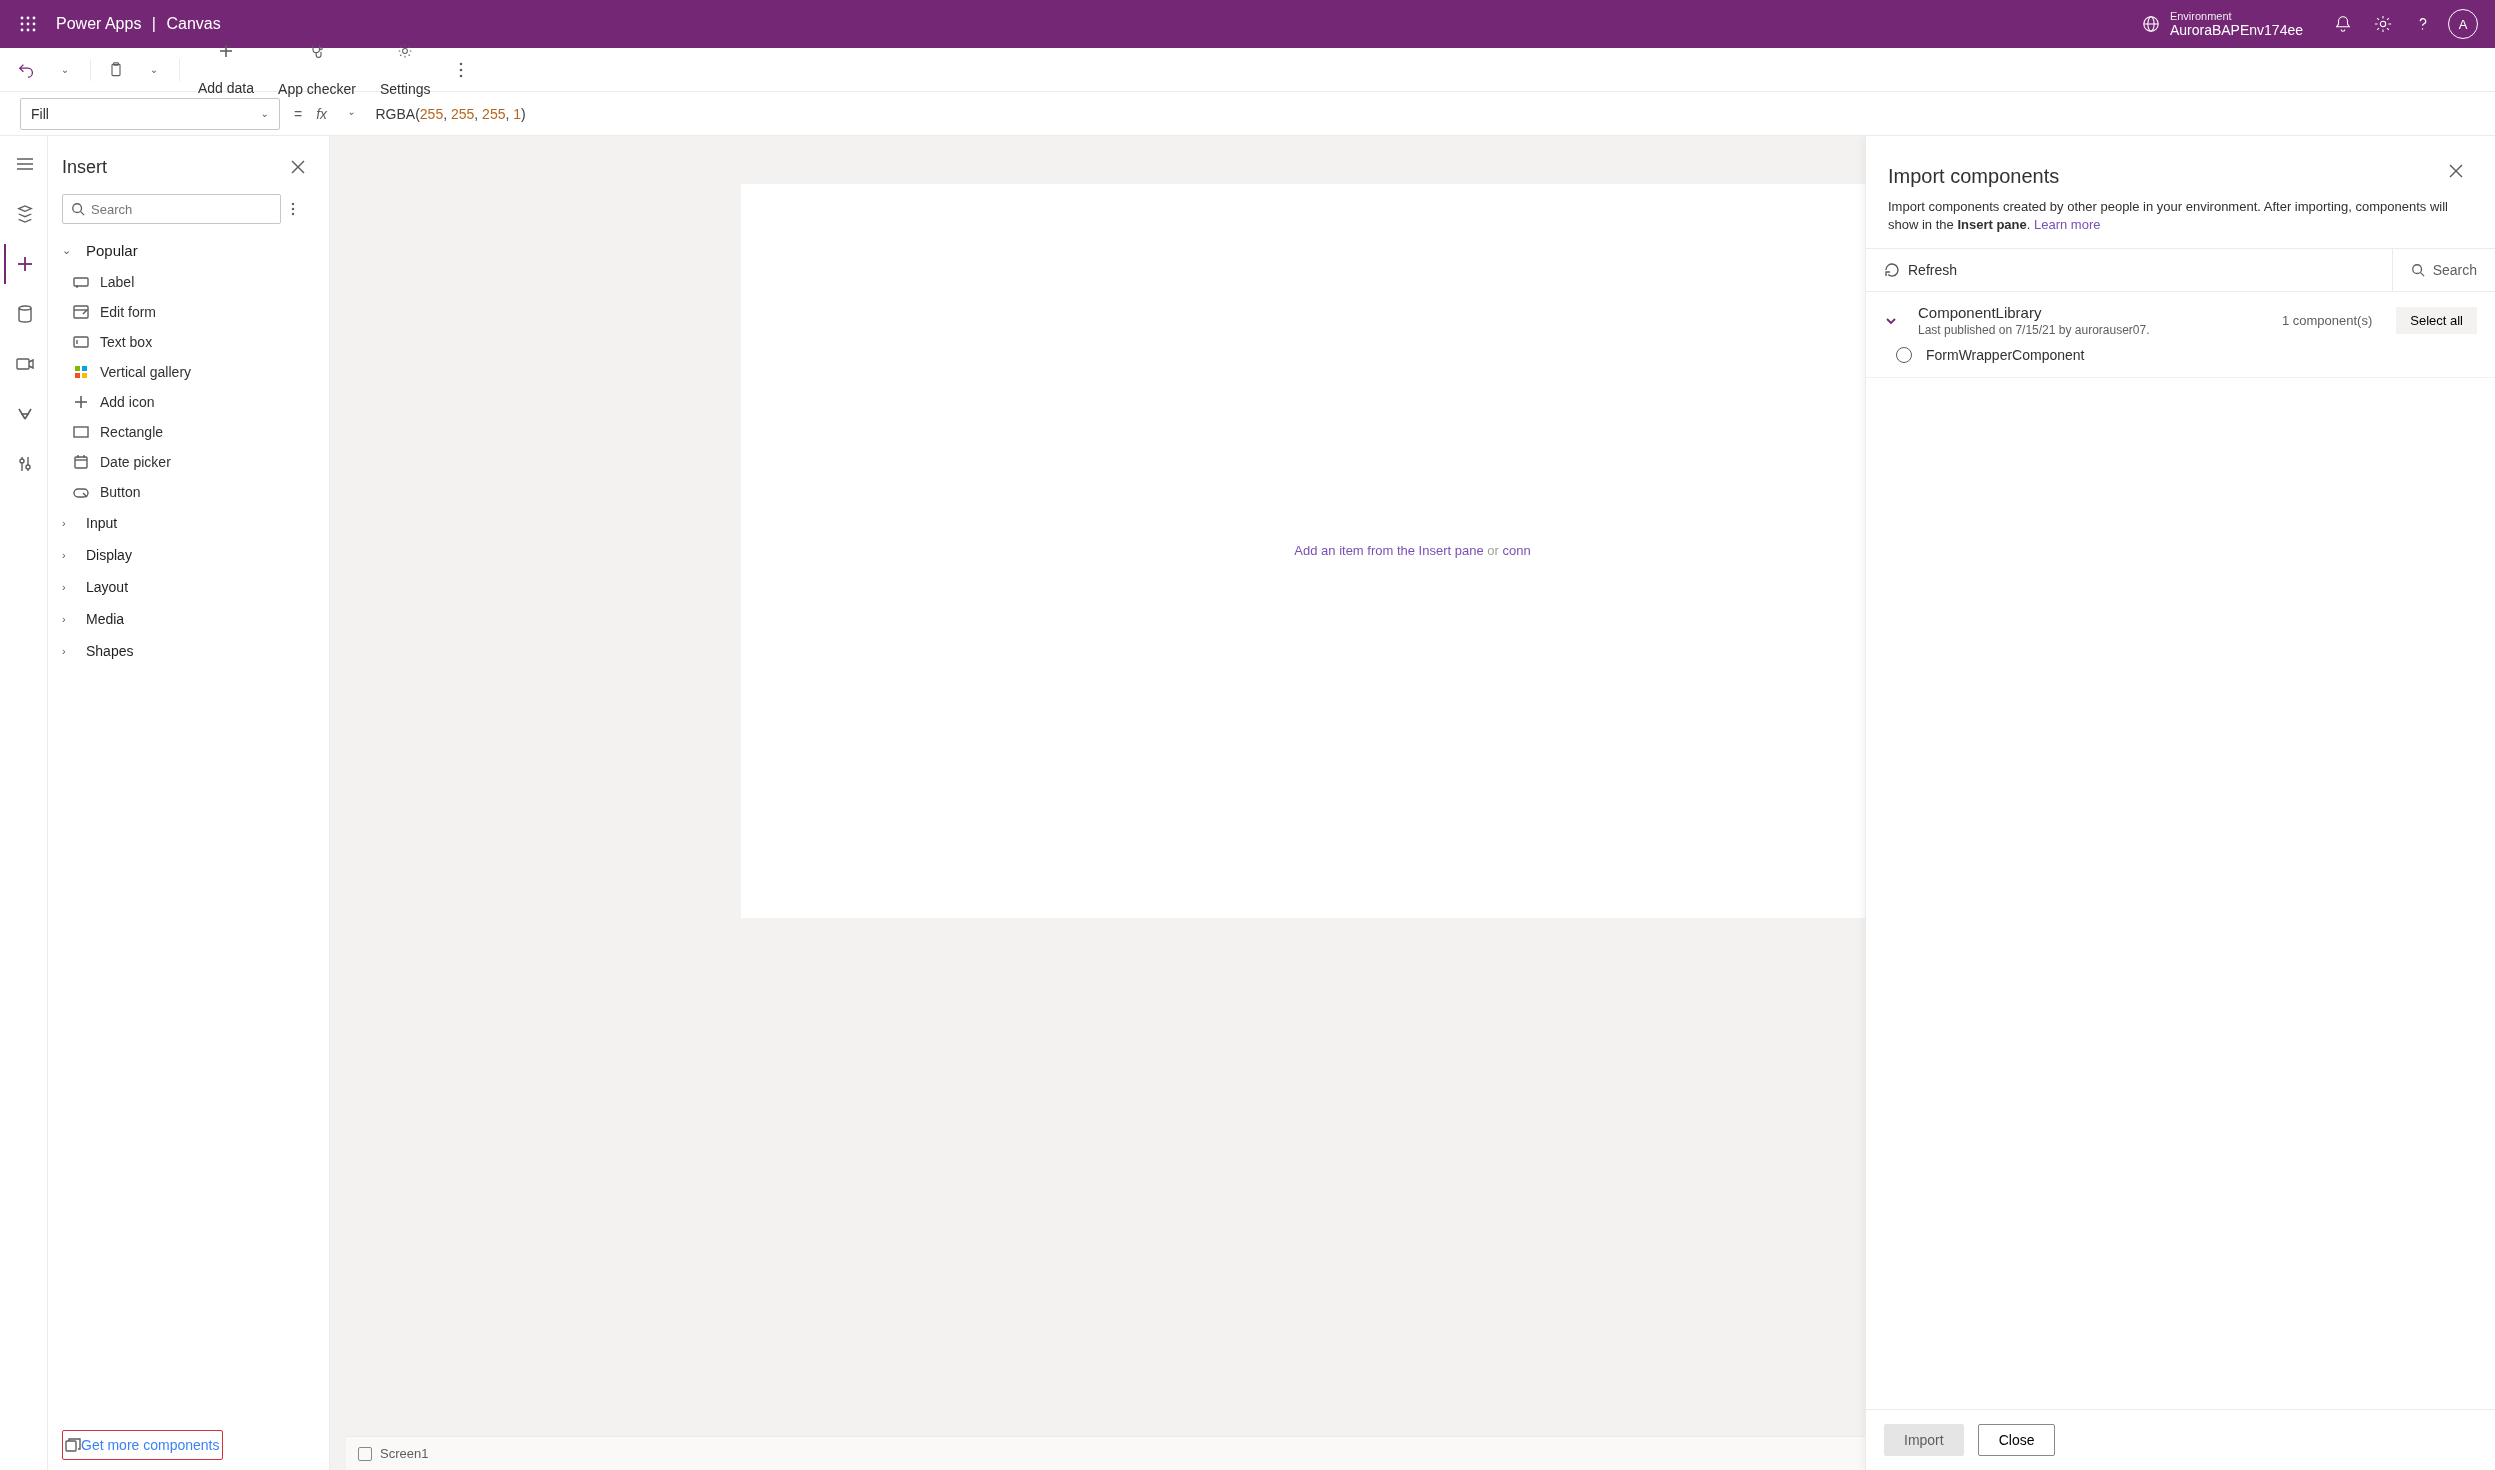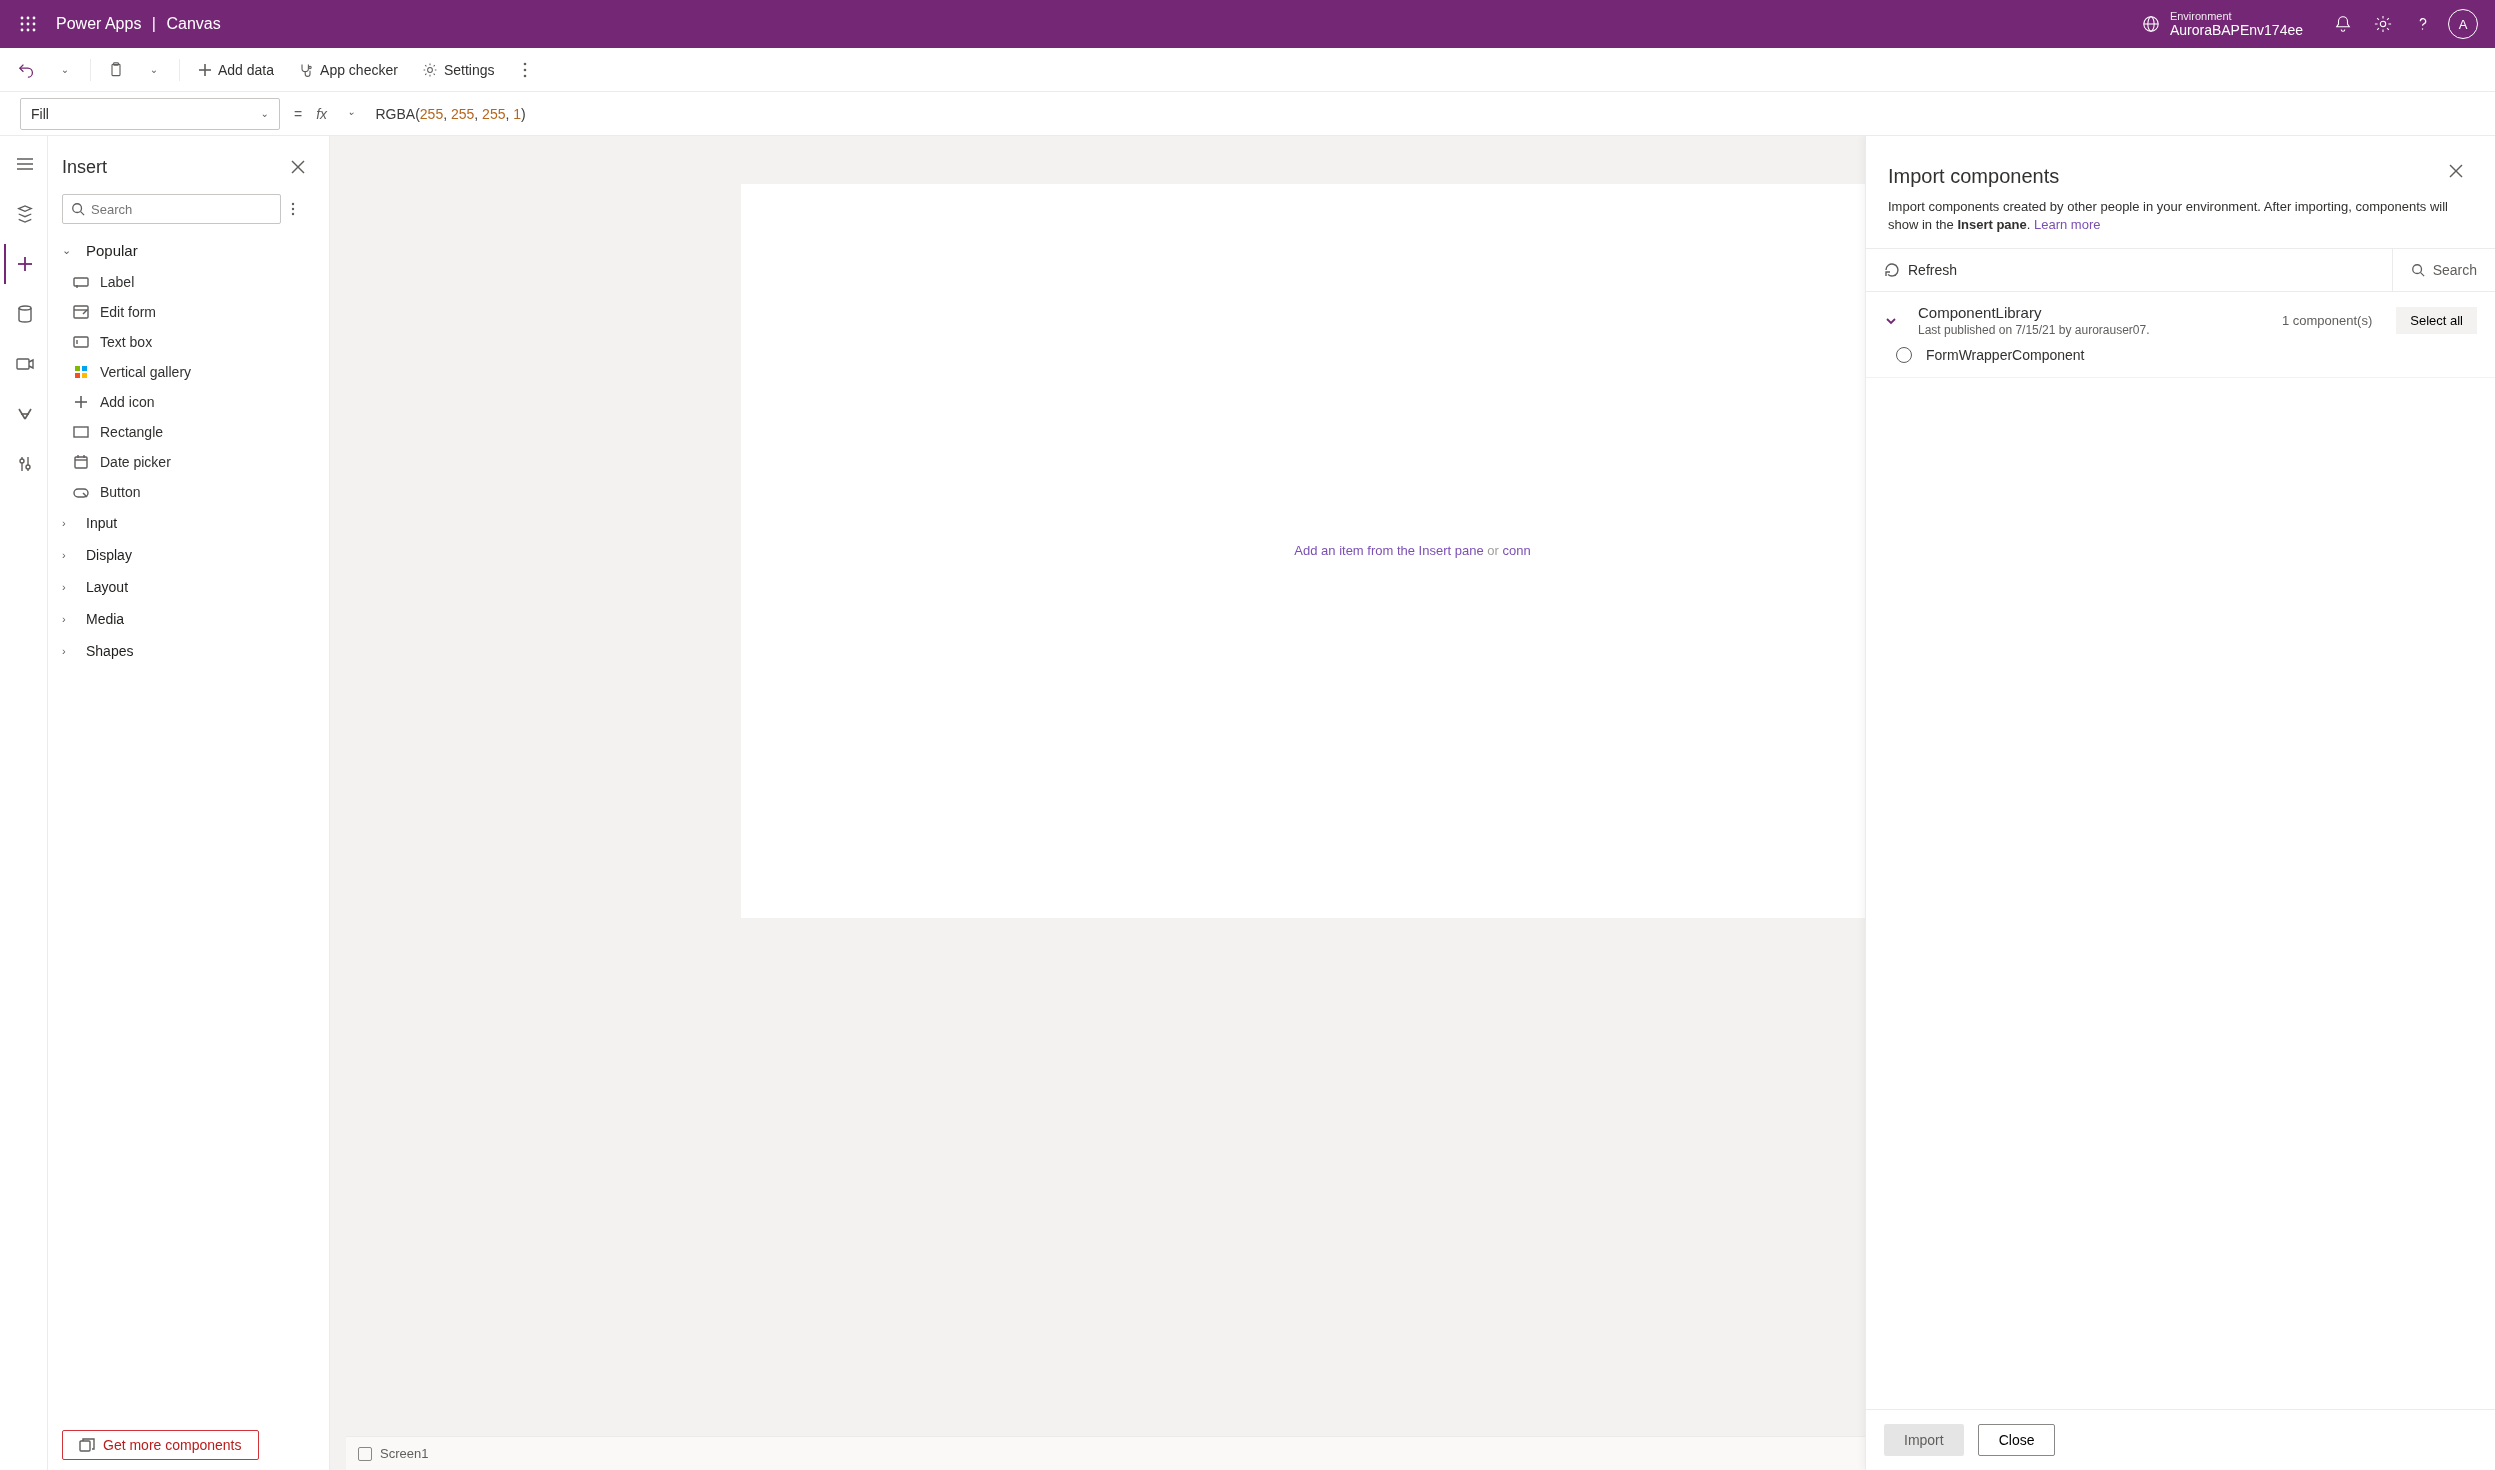--- a/index.html
+++ b/index.html
@@ -14,21 +14,21 @@
   .titlebar-spacer { flex: 1; }
   .env { display: flex; align-items: center; gap: 10px; margin-right: 20px; }
   .env-text { display:flex; flex-direction: column; line-height: 1.15; }
   .env-text .lbl { font-size: 11px; opacity: .9; }
   .env-text .val { font-size: 14px; }
   .tb-icon { width: 40px; height: 40px; display: flex; align-items: center; justify-content: center; cursor: pointer; }
   .avatar { border: 1px solid #fff; border-radius: 50%; width: 30px; height: 30px; display:flex; align-items:center; justify-content:center; font-size:13px; }
 
   
   .cmdbar { height: 44px; border-bottom: 1px solid #edebe9; display:flex; align-items:center; padding: 0 10px; gap: 4px; }
-  .cmd { display:flex; align-items:center; gap:6px; padding: 6px 10px; border-radius: 2px; color:#323130; cursor:pointer; }
+  .cmd { display:flex; align-items:center; gap:22px; padding: 6px 10px; border-radius: 2px; color:#323130; cursor:pointer;flex-direction:column; }
   .vline { width:1px; height:22px; background:#edebe9; margin: 0 4px; }
   .iconbtn { width:34px; height:34px; display:flex; align-items:center; justify-content:center; cursor:pointer; border-radius:2px; }
   .chev { font-size:10px; color:#605e5c; }
 
   
   .formularow { height: 44px; border-bottom: 1px solid #edebe9; display:flex; align-items:center; padding: 0 20px 0 20px; gap: 14px; }
   .prop-select { width: 260px; height: 32px; border: 1px solid #c8c6c4; border-radius:2px; display:flex; align-items:center; justify-content:space-between; padding: 0 10px; color:#323130; cursor:pointer; }
   .eq { color:#605e5c; }
   .fx { display:flex; align-items:flex-start; gap:20px; font-style:italic; color:#605e5c; }
   .formula-input { flex:1; font-family: Consolas, monospace; font-size: 14px; border:none; outline:none; padding: 4px 6px; }
@@ -51,21 +51,21 @@
   .searchwrap { padding: 0 14px 10px 14px; display:flex; align-items:center; gap:10px; }
   .searchbox { flex:1; height: 30px; border:1px solid #c8c6c4; border-radius:2px; display:flex; align-items:center; padding: 0 8px; gap:6px; color:#605e5c; }
   .searchbox input { border:none; outline:none; flex:1; font-size:13px; }
   .dots { width:24px; text-align:center; color:#605e5c; cursor:pointer; }
   .cat { padding: 8px 14px; display:flex; align-items:center; gap:10px; cursor:pointer; color:#201f1e; }
   .cat .caret { width:14px; color:#605e5c; font-size:11px; }
   .cat.header { font-size:15px; }
   .item { padding: 6px 14px 6px 24px; display:flex; align-items:center; gap:10px; cursor:pointer; }
   .item .ic { width:18px; height:18px; display:flex; align-items:center; justify-content:center; color:#605e5c; }
   .insertpane .footer { margin-top:auto; padding: 10px 14px; }
-  .getmore { border:1.5px solid #d13438; border-radius:2px; padding: 6px 16px; display:inline-flex; align-items:center; gap:8px; color:#b91c1c; cursor:pointer; }
+  .getmore { border:1.5px solid #d13438; border-radius:2px; padding: 6px 2px; display:inline-flex; align-items:center; gap:0; color:#3b82f6; cursor:pointer; }
 
   
   .canvasarea { flex:1; background:#f3f2f1; display:flex; flex-direction:column; position:relative; overflow:hidden; }
   .canvas { background:#fff; margin: 48px auto 0 auto; width: 62%; height: 55%; display:flex; align-items:center; justify-content:center; }
   .hint { color:#a19f9d; font-size:13px; }
   .hint a { color:#7a4fb3; text-decoration:none; }
   .canvasfooter { position:absolute; bottom:0; left:16px; right:0; height:34px; border-top:1px solid #edebe9; background:#faf9f8; display:flex; align-items:center; padding: 0 12px; gap:8px; color:#605e5c; font-size:13px; }
   .canvasfooter .chk { width:14px; height:14px; border:1px solid #8a8886; border-radius:2px; }
 
   

